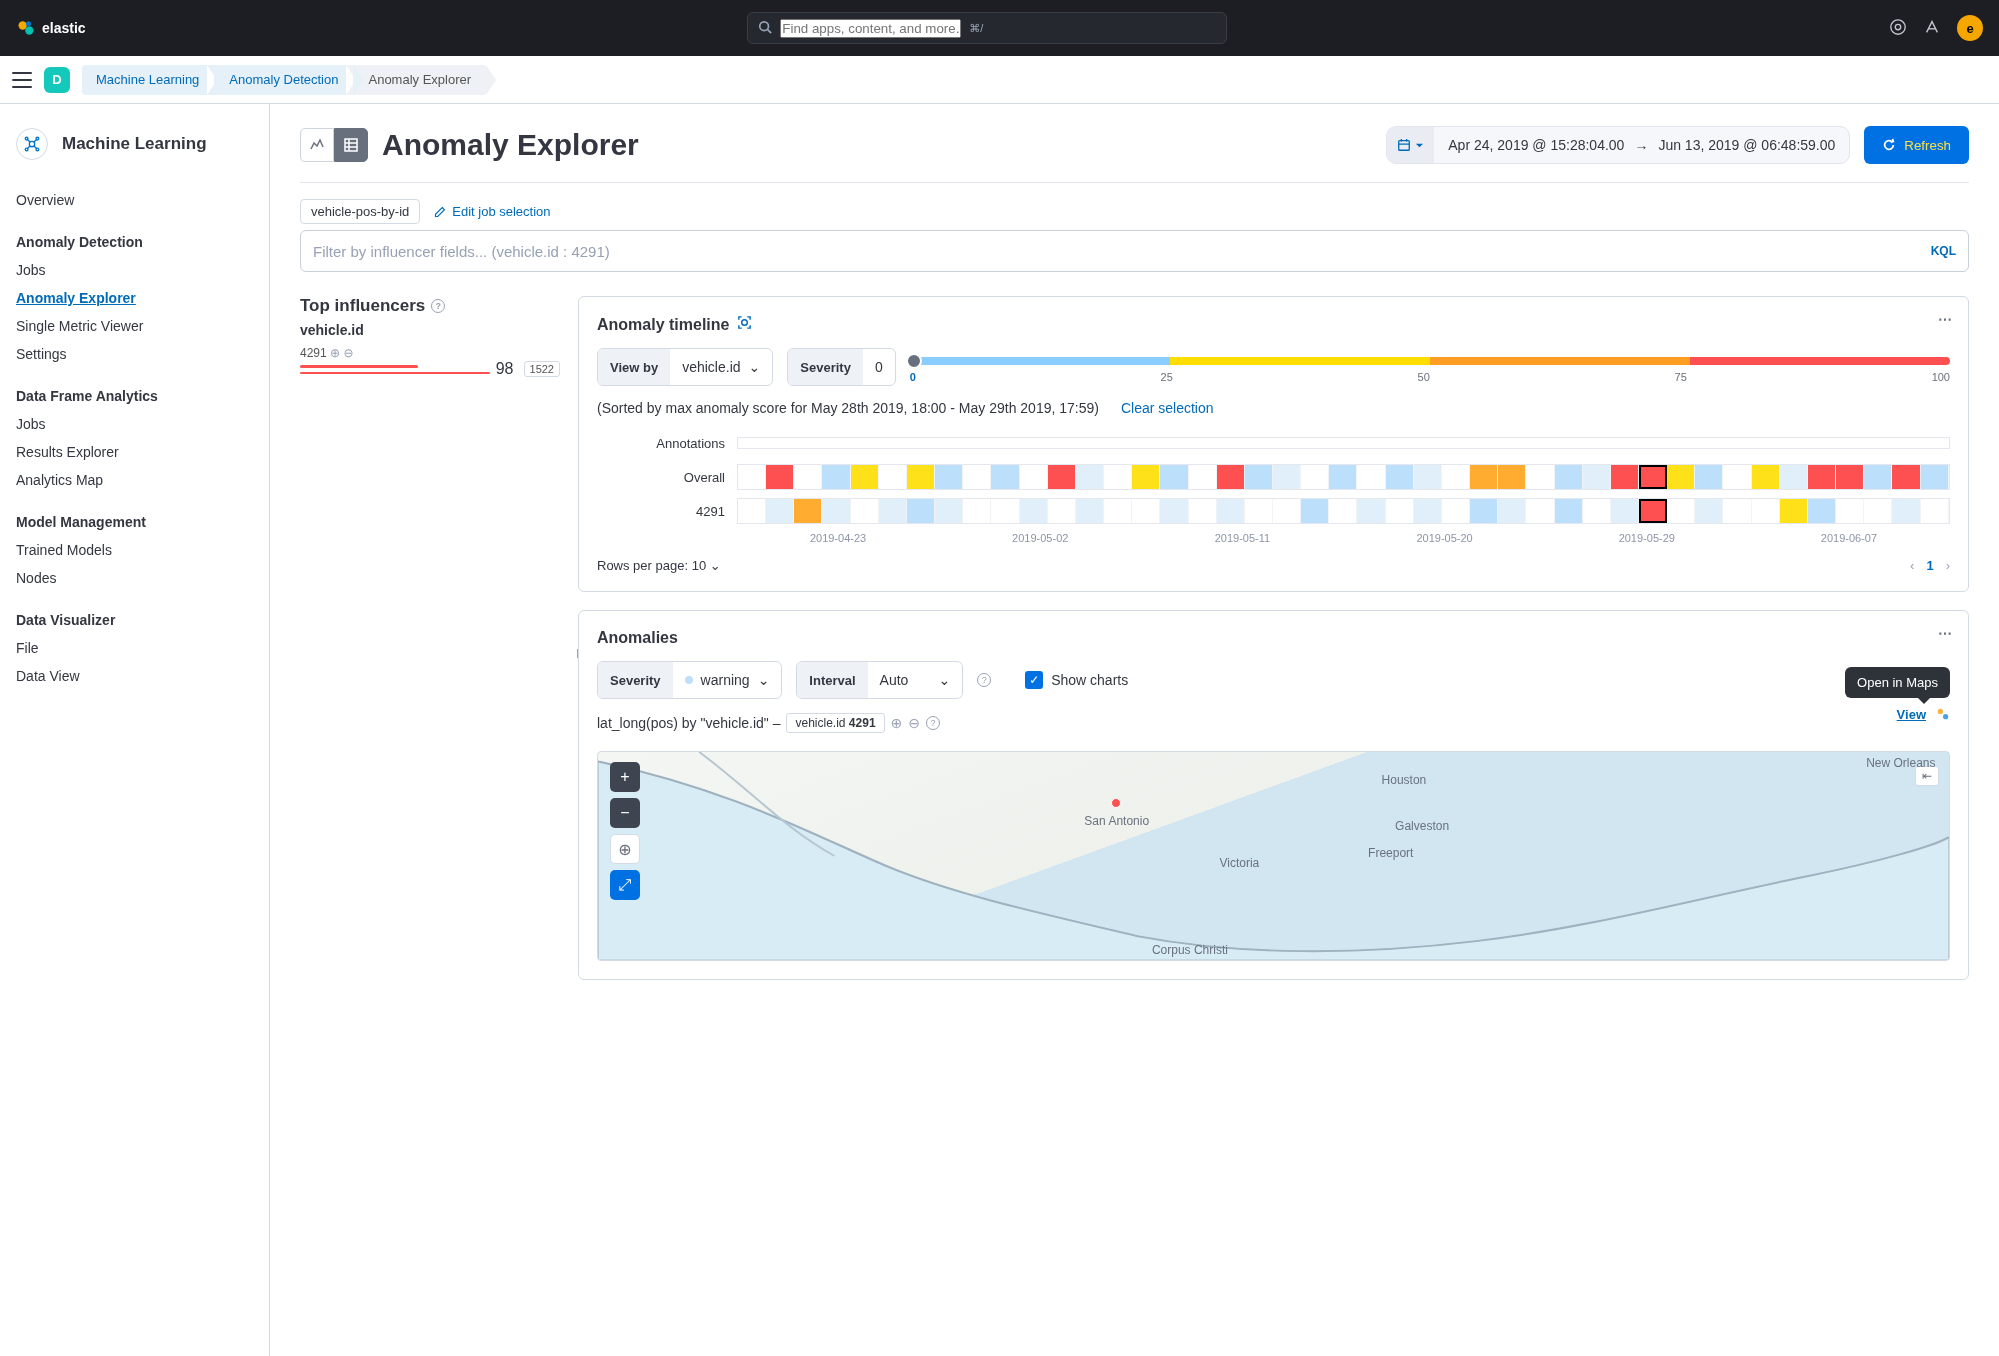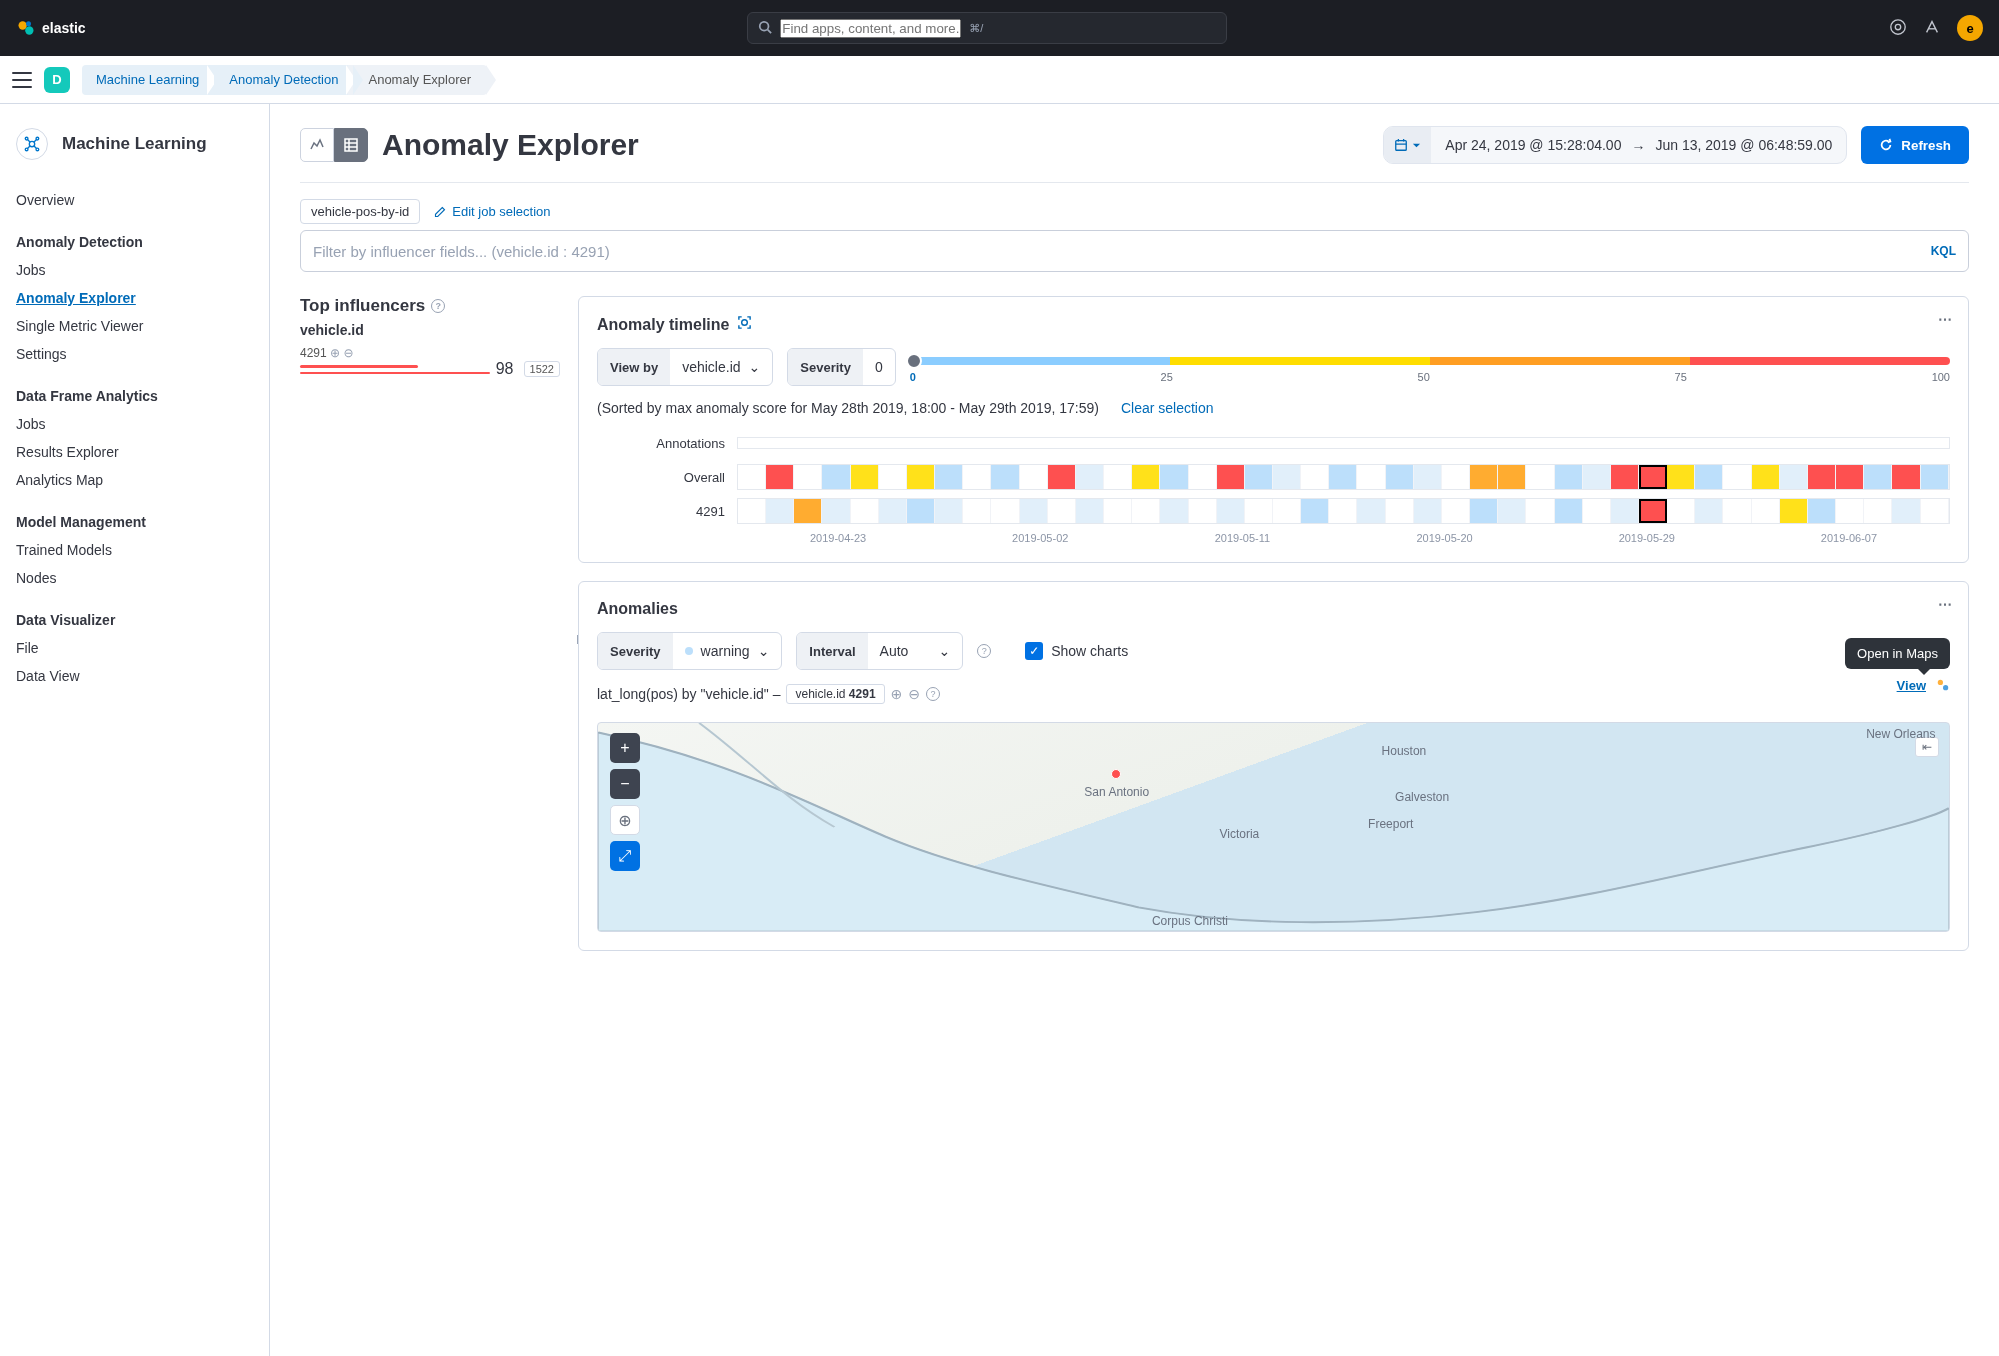--- a/index.html
+++ b/index.html
@@ -36,21 +36,21 @@
 .title-row{display:flex;align-items:center;gap:14px;padding-bottom:18px;border-bottom:1px solid #e4e8ee;margin-bottom:16px}
 .view-toggle{display:flex}
 .vt-btn{width:34px;height:34px;border:1px solid #cdd3df;display:flex;align-items:center;justify-content:center;background:#fff;color:#6a7280;cursor:pointer}
 .vt-btn:first-child{border-radius:5px 0 0 5px}
 .vt-btn:last-child{border-radius:0 5px 5px 0;background:#69707d;color:#fff;border-color:#69707d}
 .page-title{font-size:30px;font-weight:800}
 .spacer{flex:1}
 .dp{display:flex;align-items:center;border:1px solid #e0e5ee;border-radius:10px;background:#f5f7fa;height:38px;overflow:hidden}
 .dp .cal{background:#e9edf3;padding:0 10px;height:100%;display:flex;align-items:center;color:#006bb8;gap:4px;cursor:pointer}
 .dp .range{padding:0 14px;font-size:14px;color:#343741;display:flex;align-items:center;gap:10px}
-.btn-primary{background:#0071e3;color:#ffffff;border:none;height:38px;padding:0 18px;border-radius:6px;font-weight:700;display:flex;align-items:center;gap:8px;cursor:pointer}
+.btn-primary{background:#0071e3;color:#fde047;border:none;height:38px;padding:0 18px;border-radius:6px;font-weight:400;display:flex;align-items:center;gap:8px;cursor:pointer}
 .job-row{display:flex;align-items:center;gap:14px;margin-bottom:6px}
 .chip{border:1px solid #d3dae6;border-radius:4px;padding:4px 10px;font-size:13px;background:#fff}
 .link-action{color:#006bb8;font-size:13px;display:flex;align-items:center;gap:6px;cursor:pointer}
 .kql-bar{border:1px solid #c9cfdb;border-radius:6px;height:42px;display:flex;align-items:center;padding:0 12px;margin-bottom:24px}
 .kql-bar input{flex:1;border:none;outline:none;font-size:15px;color:#343741}
 .kql-bar input::placeholder{color:#98a2b3}
 .kql-tag{color:#006bb8;font-weight:700;font-size:12px}
 .content-split{display:flex;gap:18px}
 .left-col{width:260px}
 .panel{border:1px solid #d3dae6;border-radius:6px;padding:18px;background:#fff;margin-bottom:18px;position:relative}
@@ -433,20 +433,28 @@
             <div class="swim-axis">
               <span>2019-04-23</span>
                 <span>2019-05-02</span>
                 <span>2019-05-11</span>
                 <span>2019-05-20</span>
                 <span>2019-05-29</span>
                 <span>2019-06-07</span>
             </div>
           </div>
 
+          <div class="pager">
+            <span><span>Rows per page: 10</span> ⌄</span>
+            <div class="right">
+              <span>‹</span>
+              <span class="cur">1</span>
+              <span>›</span>
+            </div>
+          </div>
         </div>
 
         <div class="panel">
           <span class="dots-menu">⋯</span>
           <h3>Anomalies</h3>
           <div class="ctrl-row">
             <div class="ctrl">
               <div class="lab">Severity</div>
               <div class="val">
                   <span style="width:8px;height:8px;border-radius:50%;background:#bcdffb;display:inline-block"></span>

